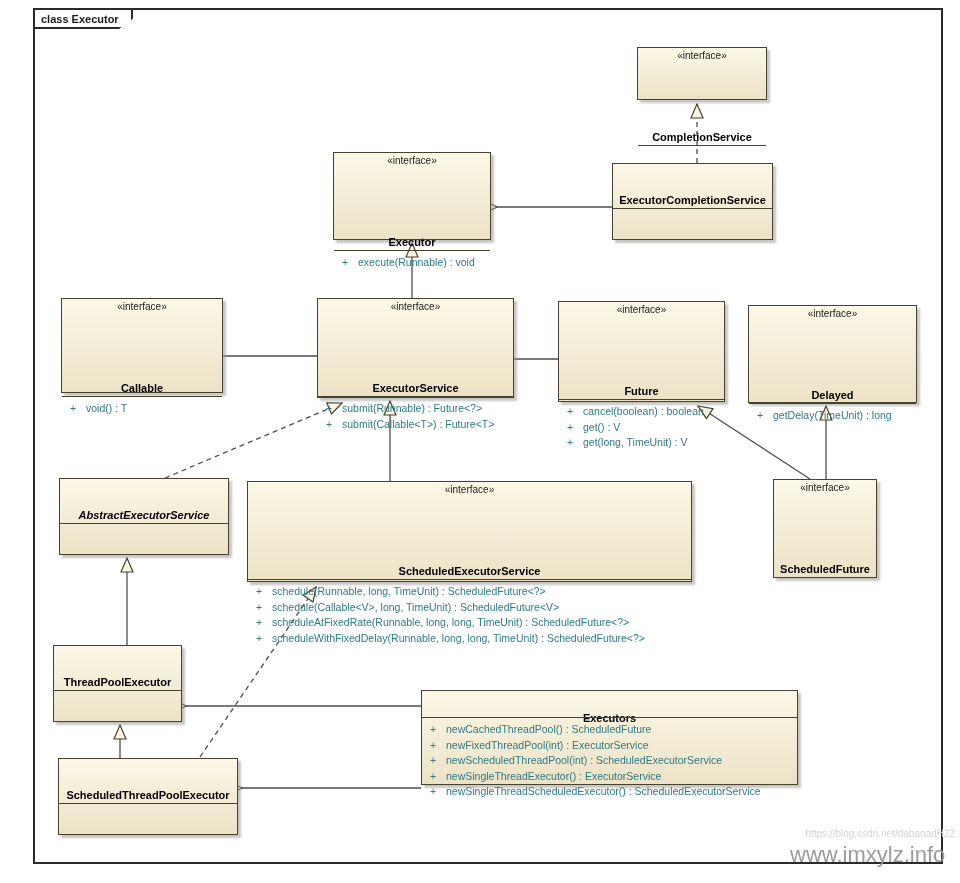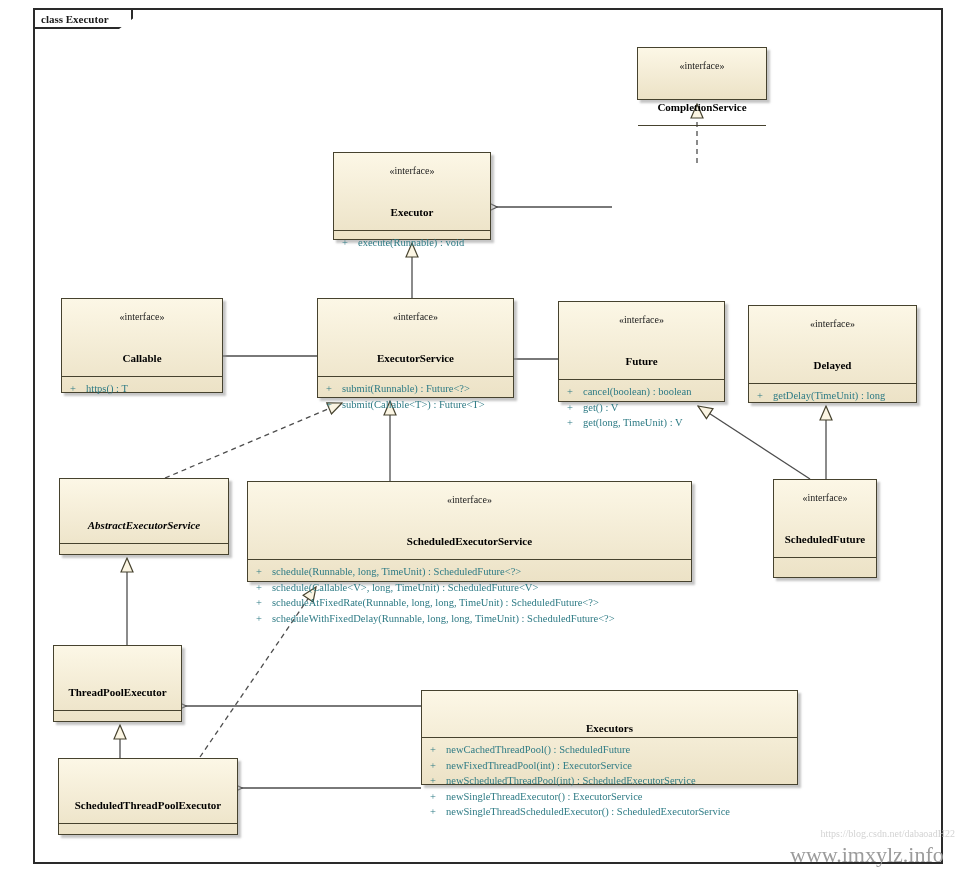--- a/index.html
+++ b/index.html
@@ -1,24 +1,24 @@
 <!DOCTYPE html>
 <html><head>
 <meta charset="utf-8">
 <style>
   html,body{margin:0;padding:0;background:#ffffff;font-family:"Liberation Sans",sans-serif;}
-  #canvas{position:relative;width:960px;height:883px;background:#ffffff;overflow:hidden;font-family:Liberation Serif, serif;}
+  #canvas{position:relative;width:960px;height:883px;background:#ffffff;overflow:hidden;}
 
   
   .frame{position:absolute;left:33px;top:8px;width:906px;height:852px;border:2px solid #2a2a2a;background:transparent;}
   .frame-tab{position:absolute;left:33px;top:8px;width:100px;height:21px;background:#ffffff;border:2px solid #2a2a2a;border-left-width:2px;box-sizing:border-box;display:flex;align-items:center;padding-left:6px;font-size:11px;font-weight:bold;color:#1a1a1a;clip-path:polygon(0 0,100% 0,100% 50%,86% 100%,0 100%);}
 
   
   .uml-box{position:absolute;box-sizing:border-box;background:linear-gradient(#fcf7e6,#ece2c6);border:1.5px solid #46422e;box-shadow:3px 3px 2px rgba(150,150,150,0.55);display:flex;flex-direction:column;}
-  .uml-header{display:flex;flex-direction:column;justify-content:center;align-items:center;padding:11px 3px;}
+  .uml-header{display:flex;flex-direction:column;justify-content:center;align-items:center;padding:1px 3px;gap:40px;}
   .uml-header.single{min-height:24px;}
   .stereotype{font-size:10px;color:#1c1c1c;line-height:13px;}
   .class-name{font-size:11px;font-weight:bold;color:#000;line-height:14px;white-space:nowrap;margin-top:28px;}
   .class-name.italic{font-style:italic;}
   .uml-body{flex:1;border-top:1.4px solid #46422e;padding:5px 6px 2px 8px;}
   .method-row{display:flex;font-size:10.5px;color:#2e7b85;line-height:13.5px;margin:0 0 2px 0;white-space:nowrap;}
   .method-row .vis{width:16px;flex:0 0 16px;}
 
   
   .b-completion{left:637px;top:47px;width:130px;height:53px;}
@@ -91,30 +91,36 @@
       <div class="class-name">Executor</div>
     </div>
     <div class="uml-body">
       <div class="method-row">
           <span class="vis">+</span>
           <span>execute(Runnable) : void</span>
         </div>
     </div>
   </div>
 
+  <div class="uml-box b-ecs">
+    <div class="uml-header single">
+      <div class="class-name">ExecutorCompletionService</div>
+    </div>
+    <div class="uml-body"></div>
+  </div>
 
   <div class="uml-box b-callable">
     <div class="uml-header">
       <div class="stereotype">«interface»</div>
       <div class="class-name">Callable</div>
     </div>
     <div class="uml-body">
       <div class="method-row">
           <span class="vis">+</span>
-          <span>https() : T</span>
+          <span>void() : T</span>
         </div>
     </div>
   </div>
 
   <div class="uml-box b-executorservice">
     <div class="uml-header">
       <div class="stereotype">«interface»</div>
       <div class="class-name">ExecutorService</div>
     </div>
     <div class="uml-body">

